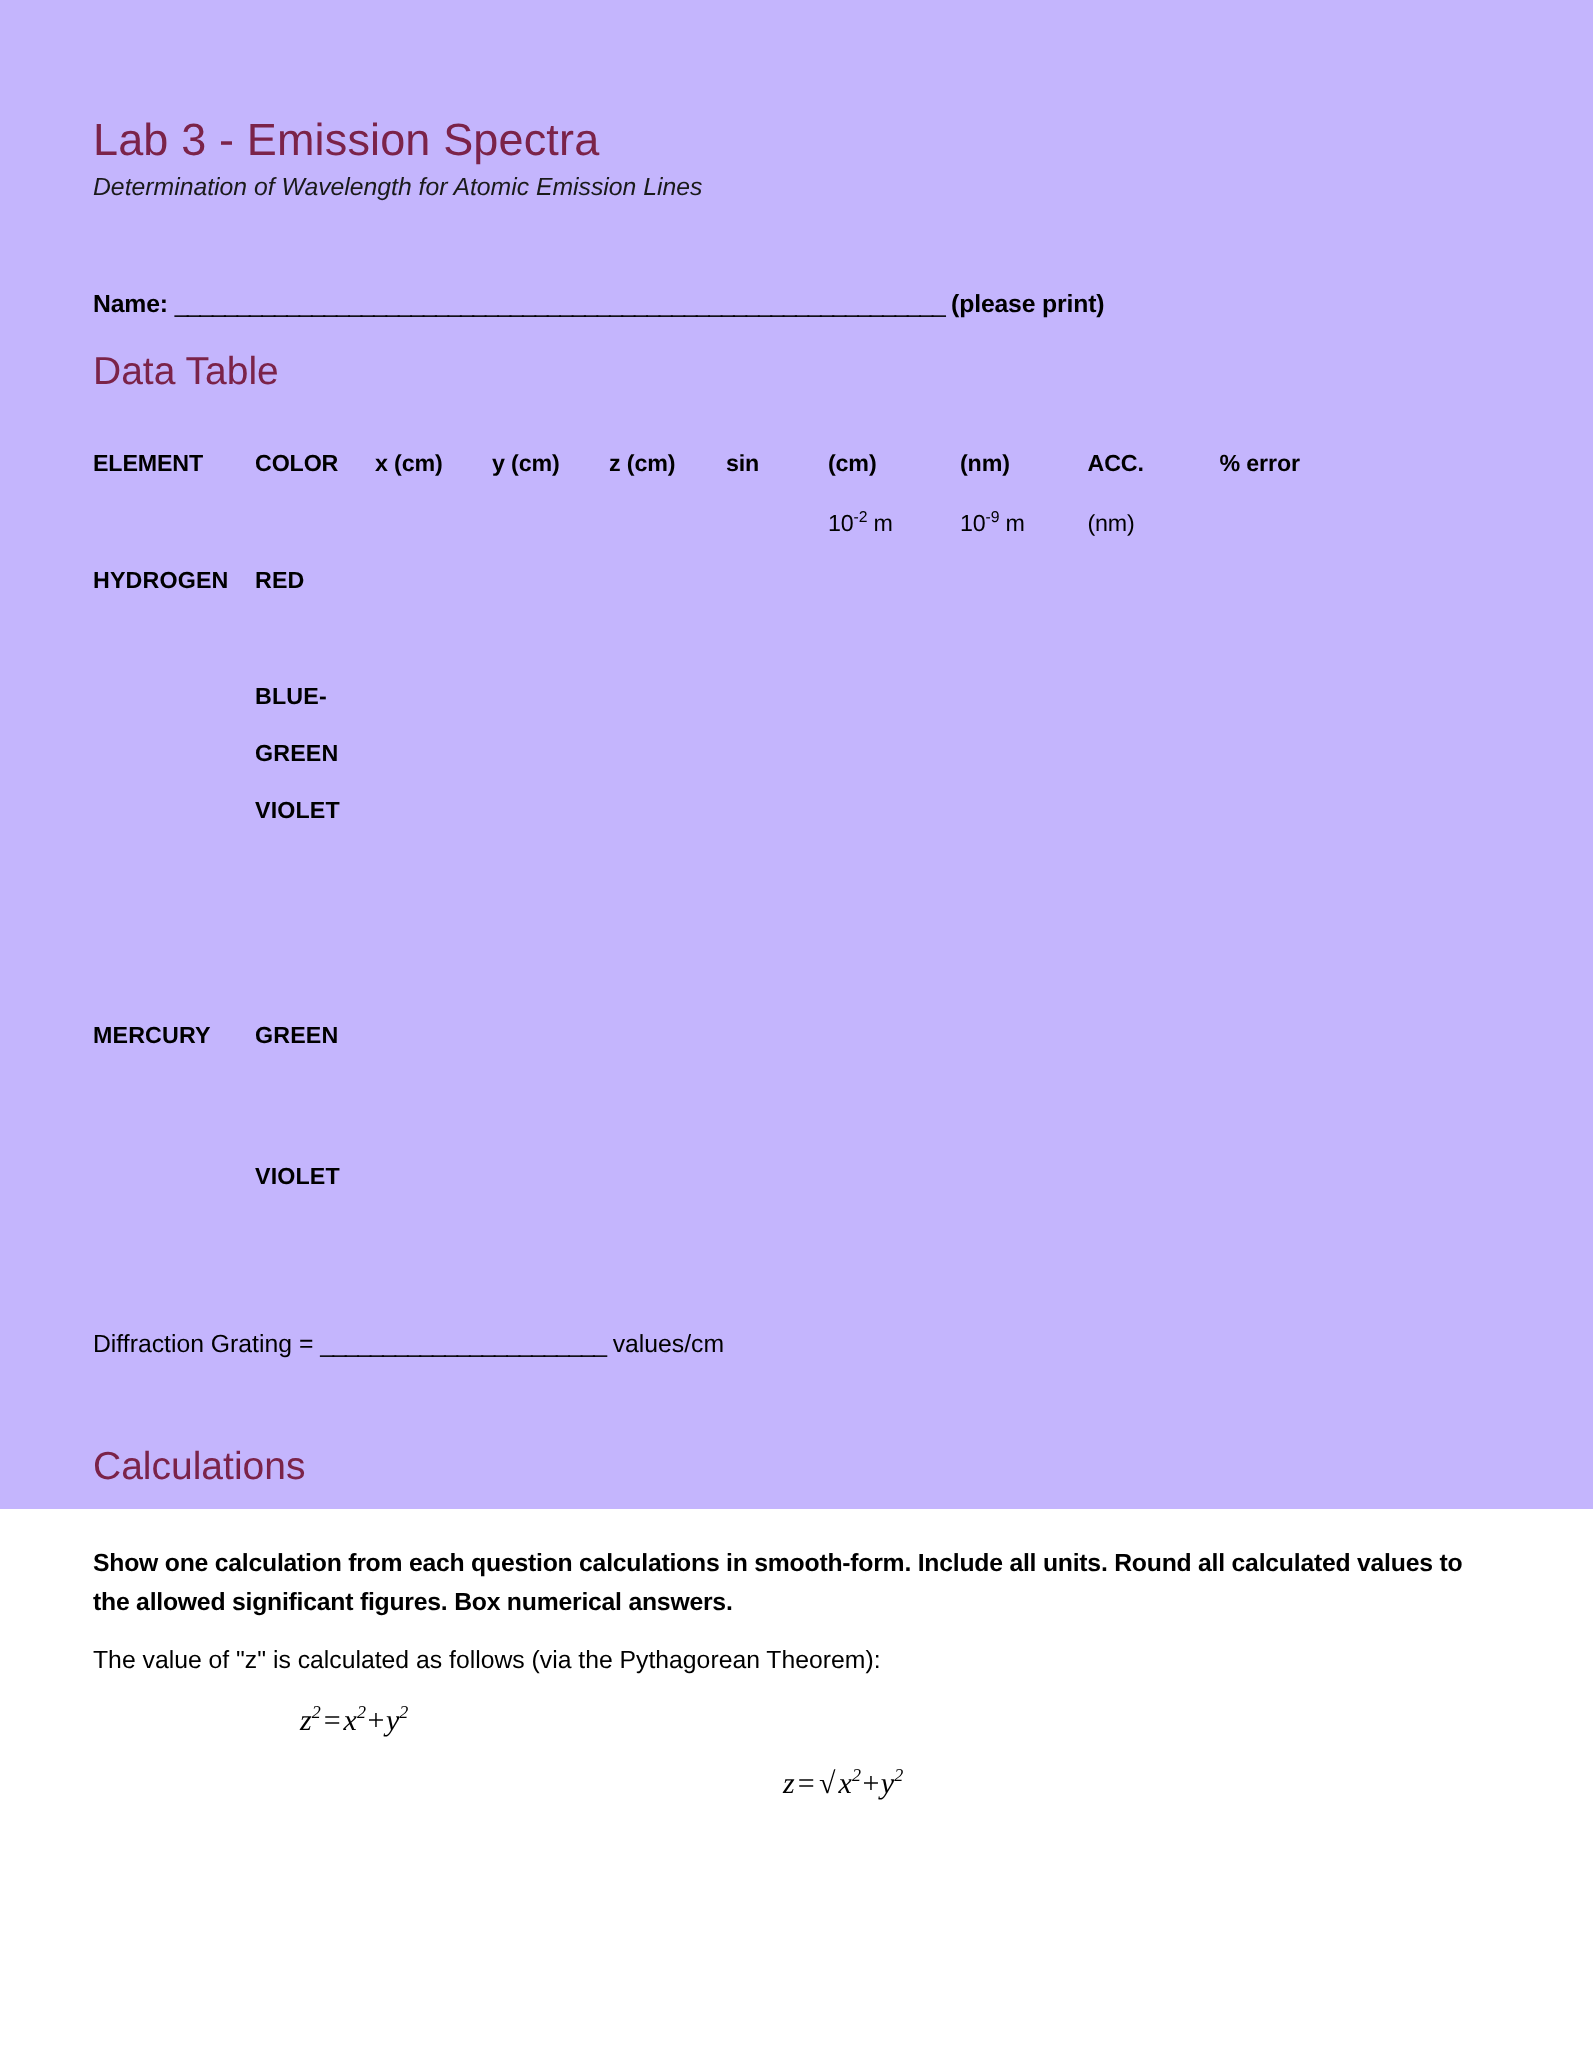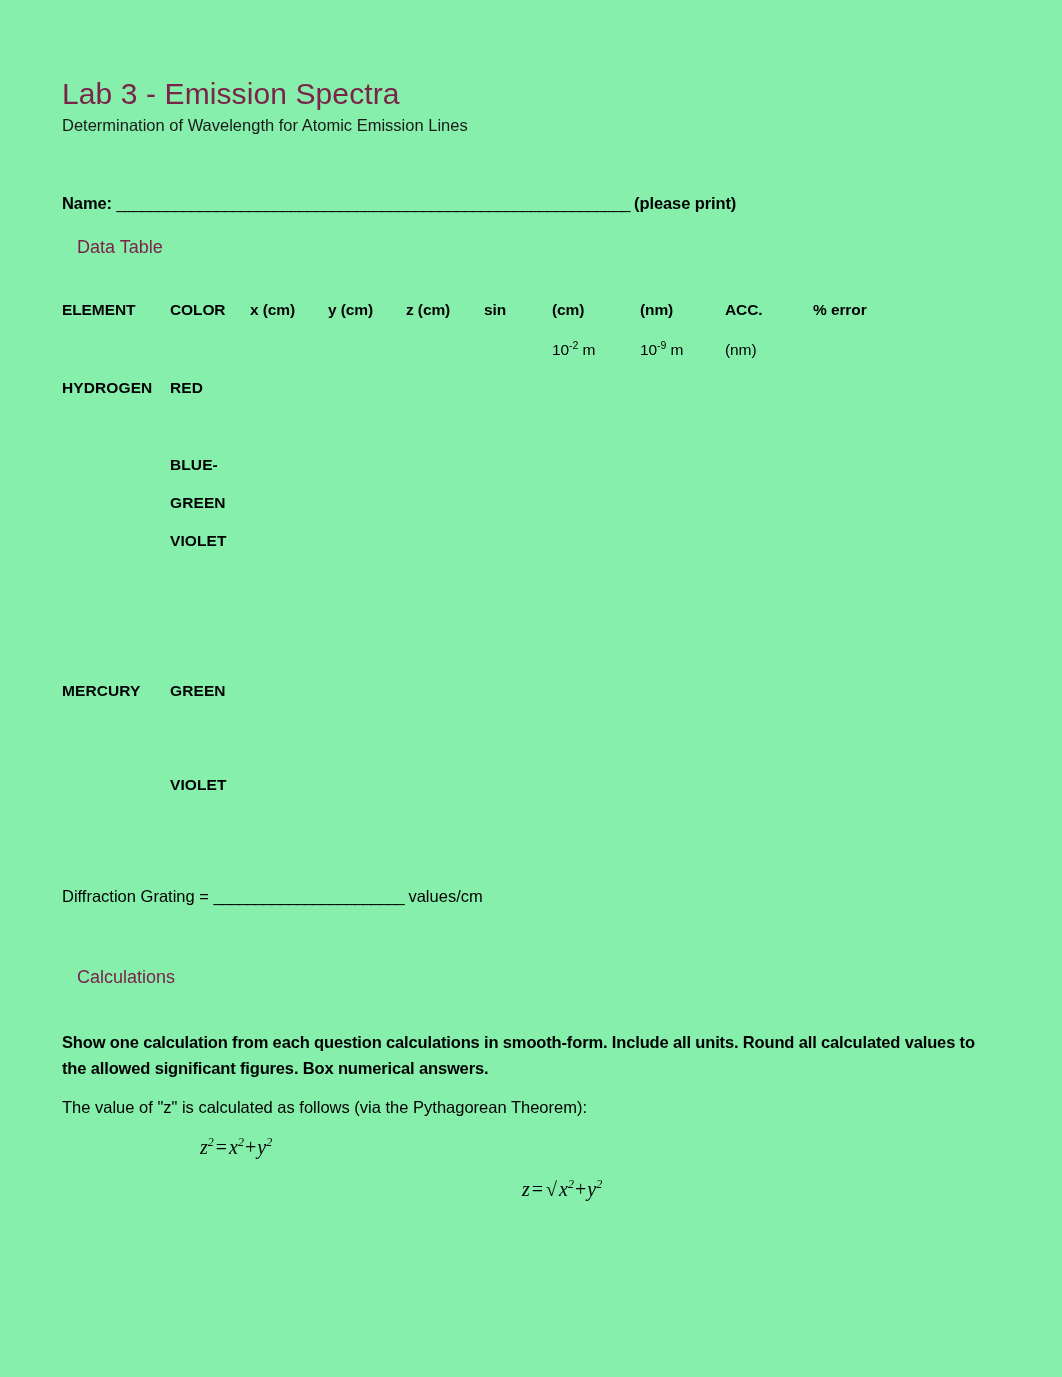--- a/index.html
+++ b/index.html
@@ -13,22 +13,22 @@
     position: relative;
     font-family: "Liberation Sans", sans-serif;
     color: #000000;
     overflow: hidden;
   }
 
   .page {
     position: absolute;
     top: 0; left: 0;
     width: 1062px;
-    height: 1377px;
-    background: #86efac;
+    height: 1006px;
+    background: #c4b5fd;
   }
 
   
   .doc-title {
     position: absolute;
     left: 62px;
     top: 76px;
     font-size: 30px;
     line-height: 36px;
     font-weight: 400;
@@ -38,31 +38,31 @@
   }
   .doc-subtitle {
     position: absolute;
     left: 62px;
     top: 115px;
     font-size: 16.5px;
     line-height: 21px;
     font-weight: 400;
     color: #1a1a1a;
     white-space: nowrap;
+    font-style: italic;
   }
 
   .section-heading {
     position: absolute;
     left: 62px;
-    font-size: 18px;
+    font-size: 26px;
     line-height: 30px;
     font-weight: 400;
     color: #7B2349;
     white-space: nowrap;
-    margin-left: 15px;
   }
   .section-heading.data-table { top: 232px; }
   .section-heading.calculations { top: 962px; }
 
   
   .name-row {
     position: absolute;
     left: 62px;
     top: 192px;
     font-size: 16.5px;

